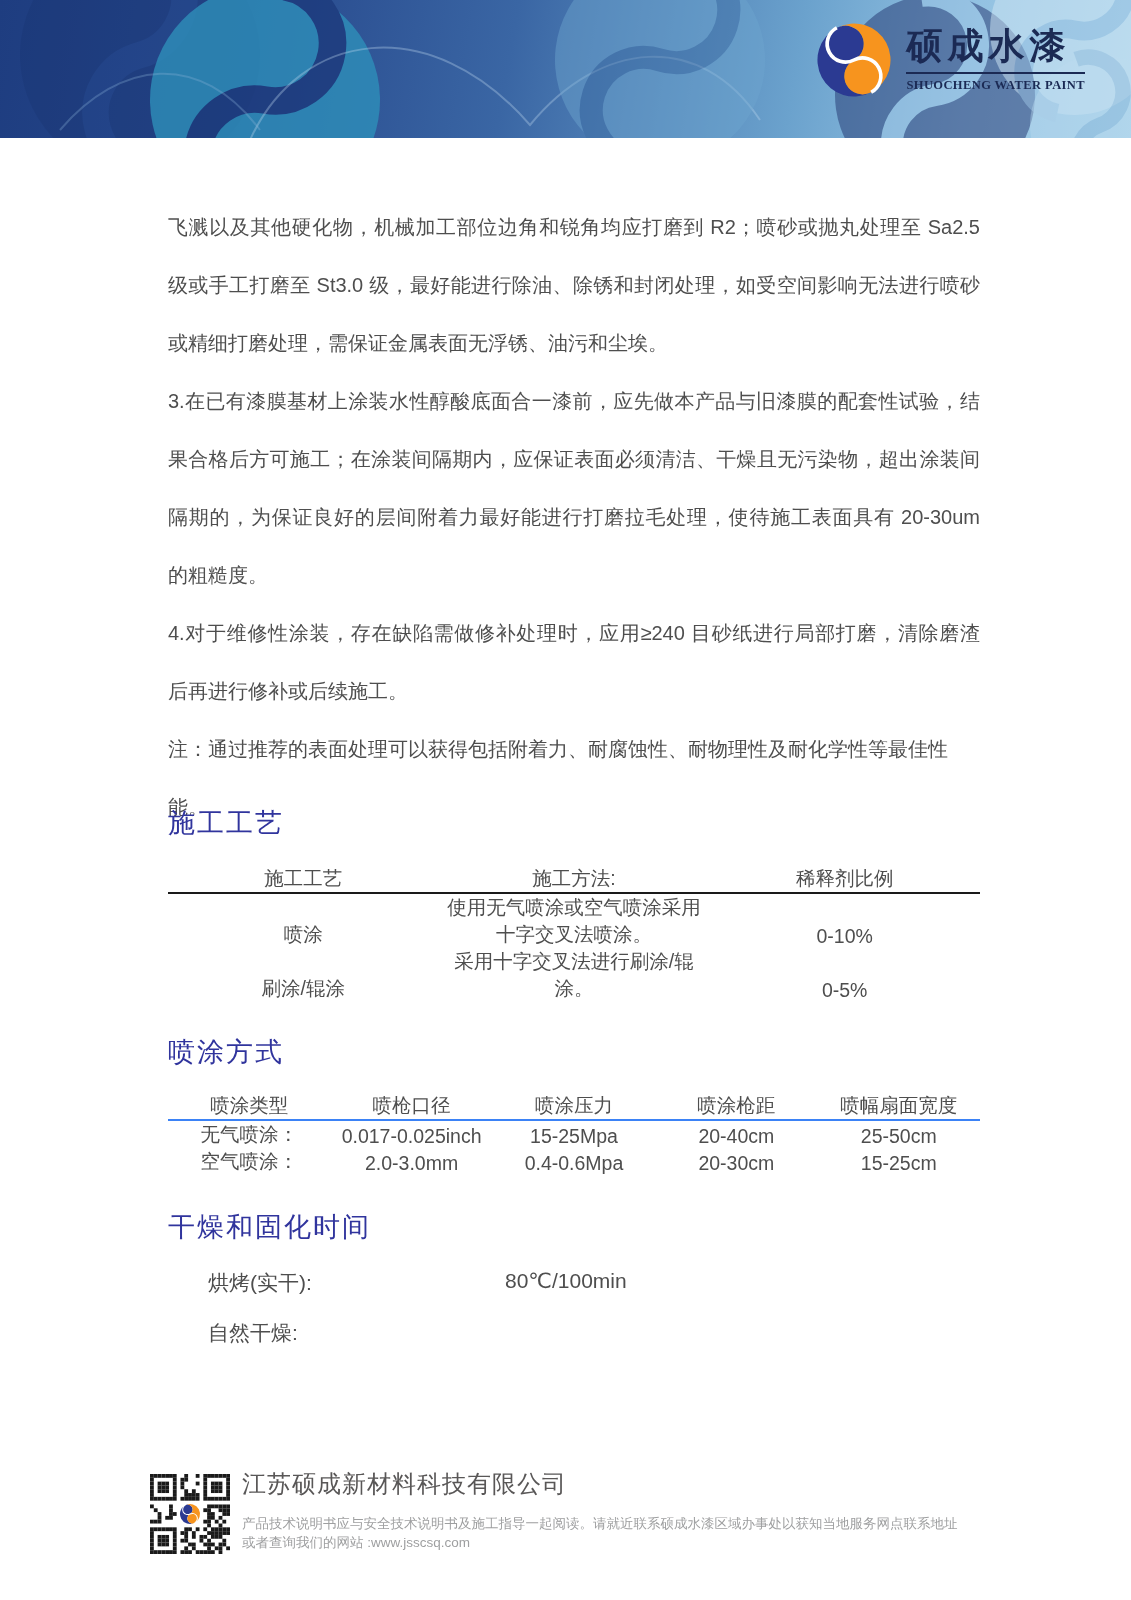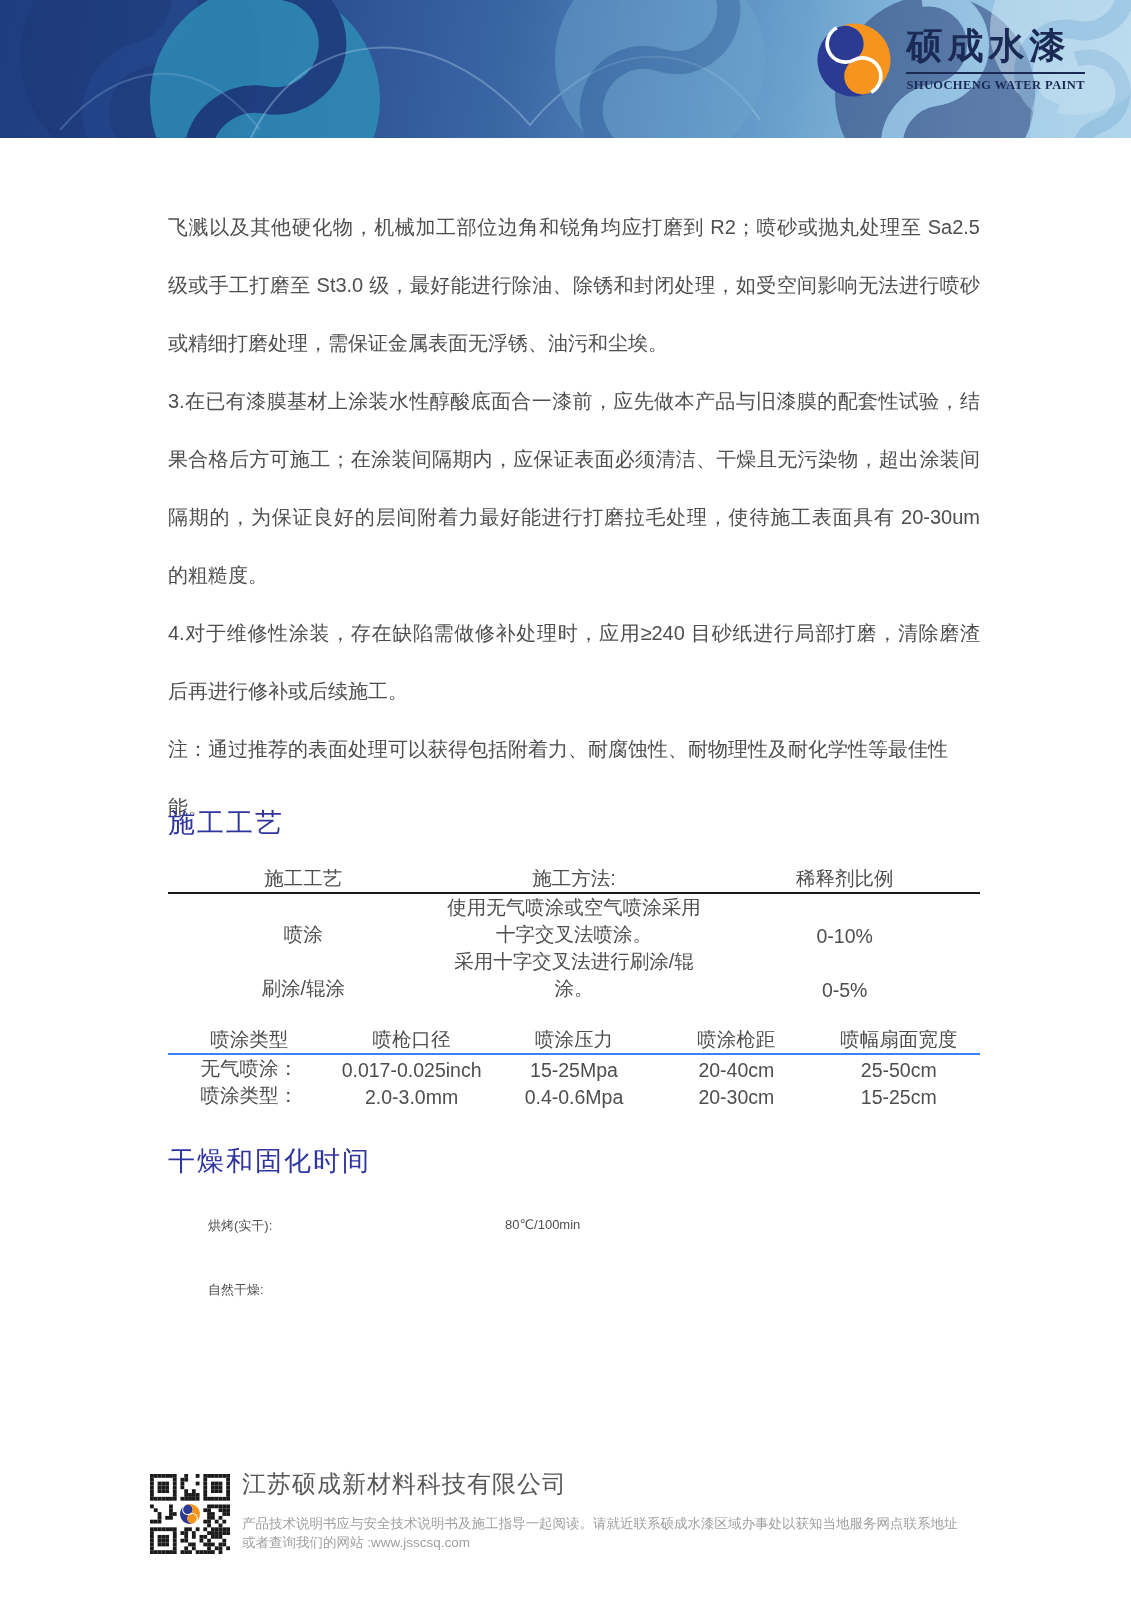--- a/index.html
+++ b/index.html
@@ -37,21 +37,21 @@
   .proc th{padding-bottom:12px;border-bottom:2px solid #1a1a1a;}
   .proc td{padding-top:24px;}
   .proc .c0{width:21%;} .proc .c1{width:55%;} .proc .c2{width:24%;}
 
   .spray{margin-top:24px;}
   .spray th{padding-bottom:12px;border-bottom:2px solid #3b82f6;}
   .spray td{padding-top:34px;}
   .spray .c0{width:15%;} .spray .c1{width:24%;} .spray .c2{width:20%;} .spray .c3{width:18%;} .spray .c4{width:23%;}
 
   .dryrows{margin-top:4px;}
-  .dryrow{position:relative;height:24px;margin-top:40px;font-size:13px;color:#4e4e4e;}
+  .dryrow{position:relative;height:24px;margin-top:26px;font-size:21px;color:#4e4e4e;}
   .dryrow .lbl{position:absolute;left:40px;top:0;}
   .dryrow .val{position:absolute;left:337px;top:0;}
 
   
   .footer{position:absolute;left:150px;top:1466px;display:flex;align-items:flex-start;}
   .qr{width:80px;height:80px;margin-top:8px;flex:0 0 auto;}
   .ftext{margin-left:12px;padding-top:2px;}
   .company{font-size:24px;color:#595757;letter-spacing:1px;}
   .note{font-size:13.5px;line-height:19px;color:#9e9fa0;margin-top:14px;width:762px;}
 </style>
@@ -161,20 +161,21 @@
 
           <tr>
             <td class="c0">刷涂/辊涂</td>
             <td class="c1">采用十字交叉法进行刷涂/辊涂。</td>
             <td class="c2">0-5%</td>
           </tr>
 
       </tbody>
     </table>
 
+    <div class="sec-title t2">喷涂方式</div>
 
     <table class="dt spray">
       <thead>
         <tr>
           <th>喷涂类型</th>
             <th>喷枪口径</th>
             <th>喷涂压力</th>
             <th>喷涂枪距</th>
             <th>喷幅扇面宽度</th>
         </tr>
@@ -183,21 +184,21 @@
 
           <tr>
             <td class="c0">无气喷涂：</td>
             <td class="c1">0.017-0.025inch</td>
             <td class="c2">15-25Mpa</td>
             <td class="c3">20-40cm</td>
             <td class="c4">25-50cm</td>
           </tr>
 
           <tr>
-            <td class="c0">喷涂类型：</td>
+            <td class="c0">空气喷涂：</td>
             <td class="c1">2.0-3.0mm</td>
             <td class="c2">0.4-0.6Mpa</td>
             <td class="c3">20-30cm</td>
             <td class="c4">15-25cm</td>
           </tr>
 
       </tbody>
     </table>
 
     <div class="sec-title t3">干燥和固化时间</div>

